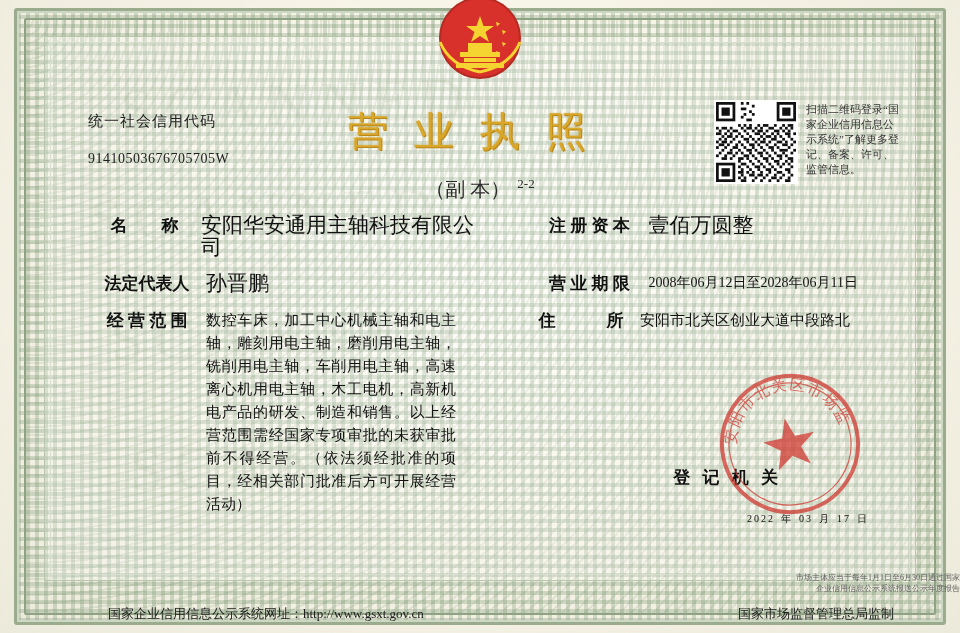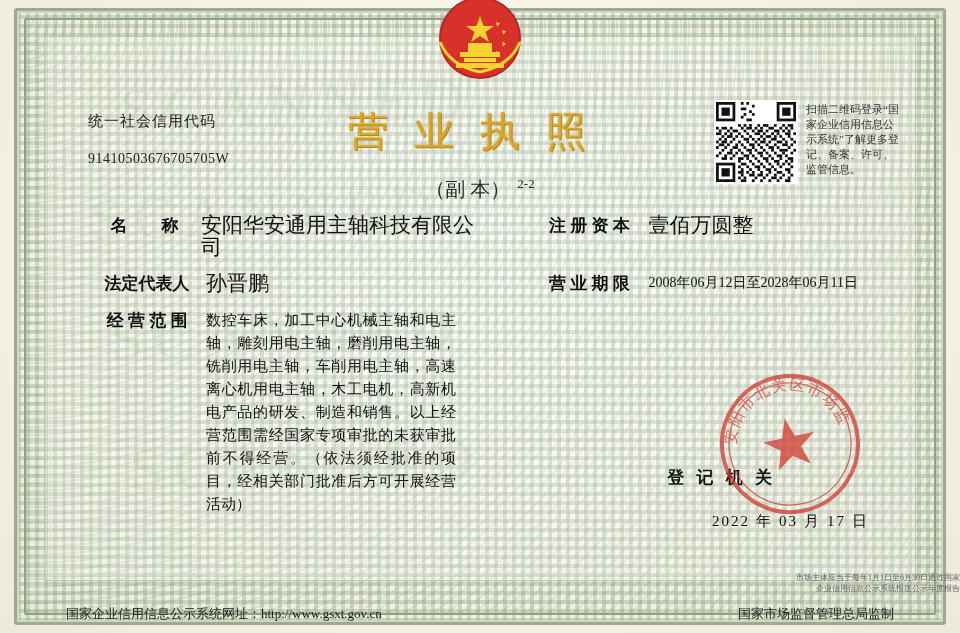--- a/index.html
+++ b/index.html
@@ -202,35 +202,35 @@
     width: 238px;
     font-family: "Liberation Serif", serif;
     font-size: 15px;
     line-height: 23px;
     color: #111;
   }
 
   
   .reg-auth {
     position: absolute;
-    right: 184px;
+    right: 178px;
     top: 466px;
     font-family: "Liberation Serif", serif;
     font-size: 17px;
     font-weight: bold;
     letter-spacing: 4px;
     color: #111;
     z-index: 4;
   }
   .issue-date {
     position: absolute;
     right: 88px;
     top: 512px;
     font-family: "Liberation Serif", serif;
-    font-size: 15px;
+    font-size: 10px;
     color: #111;
     letter-spacing: 2px;
     z-index: 4;
   }
   .issue-date span { margin: 0 3px; }
 
   
   .seal {
     position: absolute;
     right: 96px;
@@ -256,20 +256,21 @@
   }
 
   .footer-left {
     position: absolute;
     left: 66px;
     bottom: 10px;
     font-family: "Liberation Serif", serif;
     font-size: 13px;
     color: #1d1d1d;
     z-index: 4;
+    padding-left: 42px;
   }
   .footer-right {
     position: absolute;
     right: 66px;
     bottom: 10px;
     font-family: "Liberation Serif", serif;
     font-size: 13px;
     color: #1d1d1d;
     z-index: 4;
   }
@@ -549,20 +550,24 @@
         <span class="flabel w5">营 业 期 限</span>
         <span class="fvalue small">2008年06月12日至2028年06月11日</span>
       </div>
     </div>
 
     <div class="row">
       <div class="col-left">
         <span class="flabel w5">经 营 范 围</span>
         <span class="scope-value">数控车床，加工中心机械主轴和电主轴，雕刻用电主轴，磨削用电主轴，铣削用电主轴，车削用电主轴，高速离心机用电主轴，木工电机，高新机电产品的研发、制造和销售。以上经营范围需经国家专项审批的未获审批前不得经营。（依法须经批准的项目，经相关部门批准后方可开展经营活动）</span>
       </div>
+      <div class="col-right">
+        <span class="flabel w5">住　　　所</span>
+        <span class="addr-value">安阳市北关区创业大道中段路北</span>
+      </div>
     </div>
 
   </div>
 
   <svg class="seal" viewBox="0 0 148 148">
     <circle cx="74" cy="74" r="68" fill="none" stroke="#d0342c" stroke-width="4"></circle>
     <circle cx="74" cy="74" r="61" fill="none" stroke="#d0342c" stroke-width="1.2"></circle>
     <path d="M74 48 L80.5 67 L100 67 L84.3 78.6 L90.5 97.5 L74 86 L57.5 97.5 L63.7 78.6 L48 67 L67.5 67 Z" fill="#d0342c"></path>
     <path id="sealArc" d="M 20 74 A 54 54 0 0 1 128 74" fill="none"></path>
     <text font-family="Liberation Serif, serif" font-size="15" fill="#d0342c" letter-spacing="2">

